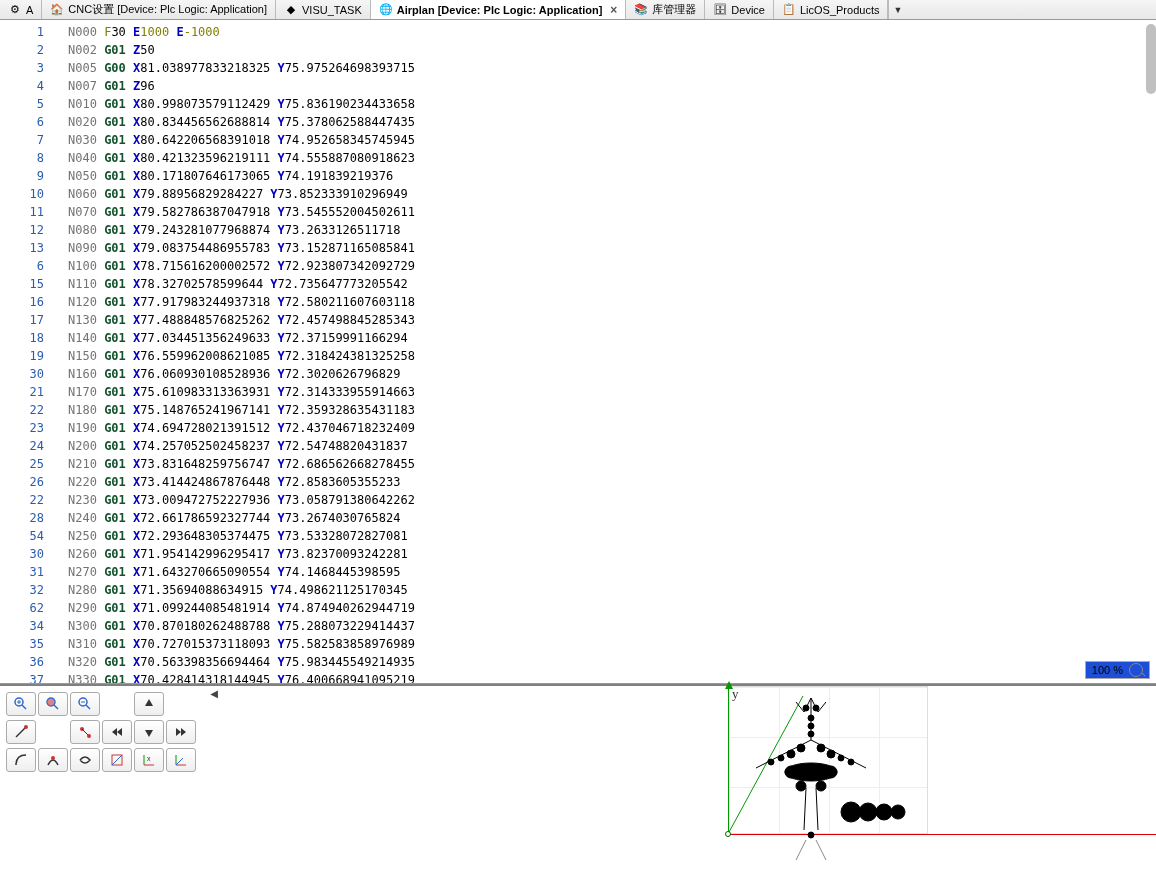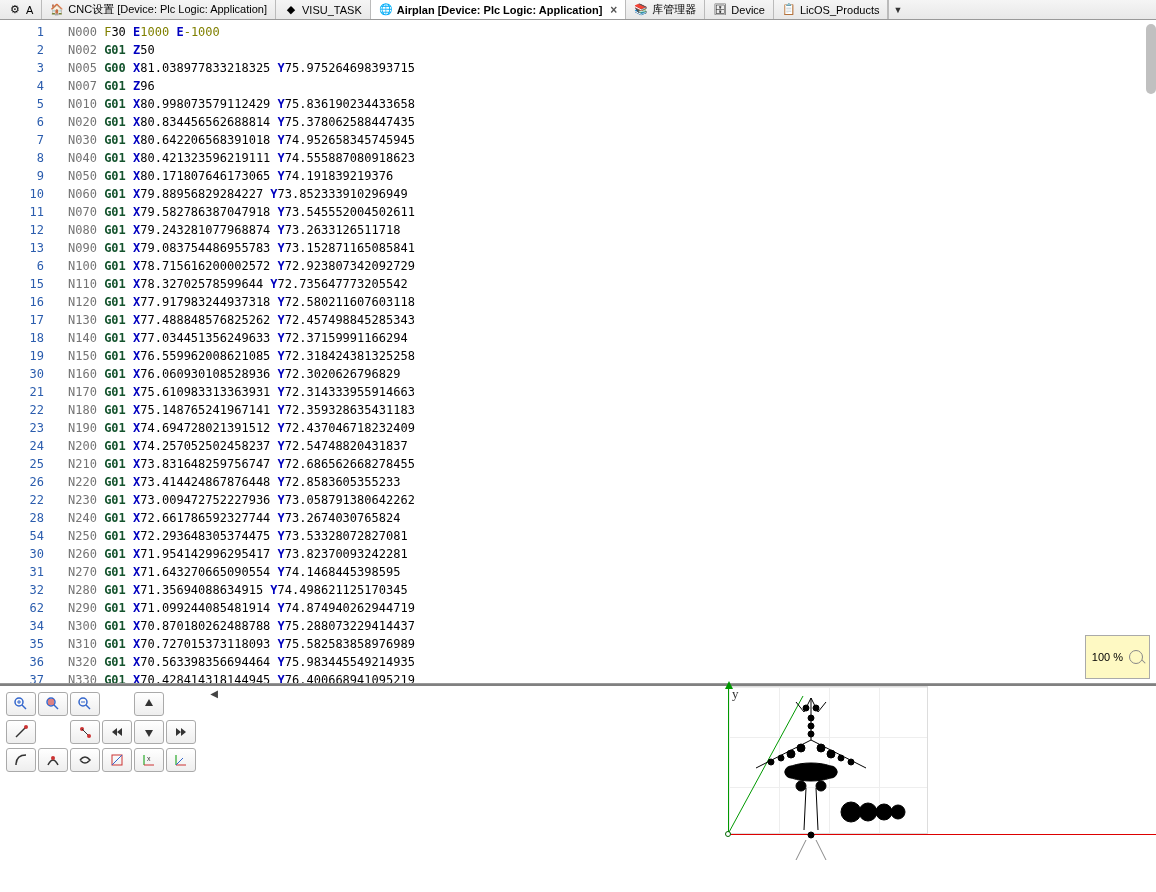--- a/index.html
+++ b/index.html
@@ -14,21 +14,21 @@
 .gutter { width:52px; background:#fff; text-align:right; padding-right:8px; color:#2a5cad; font-family:Consolas,monospace; font-size:12px; line-height:18px; padding-top:3px; user-select:none; }
 .code { flex:1; font-family:Consolas,monospace; font-size:12px; line-height:18px; padding-top:3px; padding-left:16px; white-space:pre; overflow:hidden; }
 .code-line { height:18px; }
 .tk-n { color:#737373; }
 .tk-g { color:#14532d; font-weight:bold; }
 .tk-f { color:#808000; }
 .tk-e { color:#0000c0; font-weight:bold; }
 .tk-en { color:#808000; }
 .tk-ax { color:#0000c0; font-weight:bold; }
 .tk-num { color:#000; }
-.editor-footer { position:absolute; right:6px; bottom:4px; background:#fef9c3; border:1px solid #aaa; padding:14px 6px; font-size:11px; display:flex; align-items:center; gap:6px; }
+.editor-footer { position:absolute; right:6px; bottom:4px; background:#1d4ed8; border:1px solid #aaa; padding:1px 6px; font-size:11px; display:flex; align-items:center; gap:6px; }
 .zoom-icon { width:14px; height:14px; border:1px solid #888; border-radius:50%; position:relative; }
 .zoom-icon::after { content:""; position:absolute; width:5px; height:1px; background:#888; transform:rotate(45deg); right:-4px; bottom:1px; }
 .scroll-thumb { position:absolute; right:0; top:4px; width:10px; height:70px; background:#c0c0c0; border-radius:5px; }
 
 .bottom-area { height:208px; display:flex; border-top:2px solid #808080; }
 .tool-panel { width:220px; padding:6px; display:flex; flex-direction:column; gap:4px; position:relative; }
 .tool-row { display:flex; gap:2px; }
 .tool-btn { width:30px; height:24px; background:linear-gradient(#fff,#eee); border:1px solid #aaa; border-radius:3px; display:flex; align-items:center; justify-content:center; cursor:pointer; font-size:12px; }
 .tool-btn svg { width:16px; height:16px; }
 .panel-collapse { position:absolute; right:2px; top:2px; font-size:10px; cursor:pointer; color:#444; }

